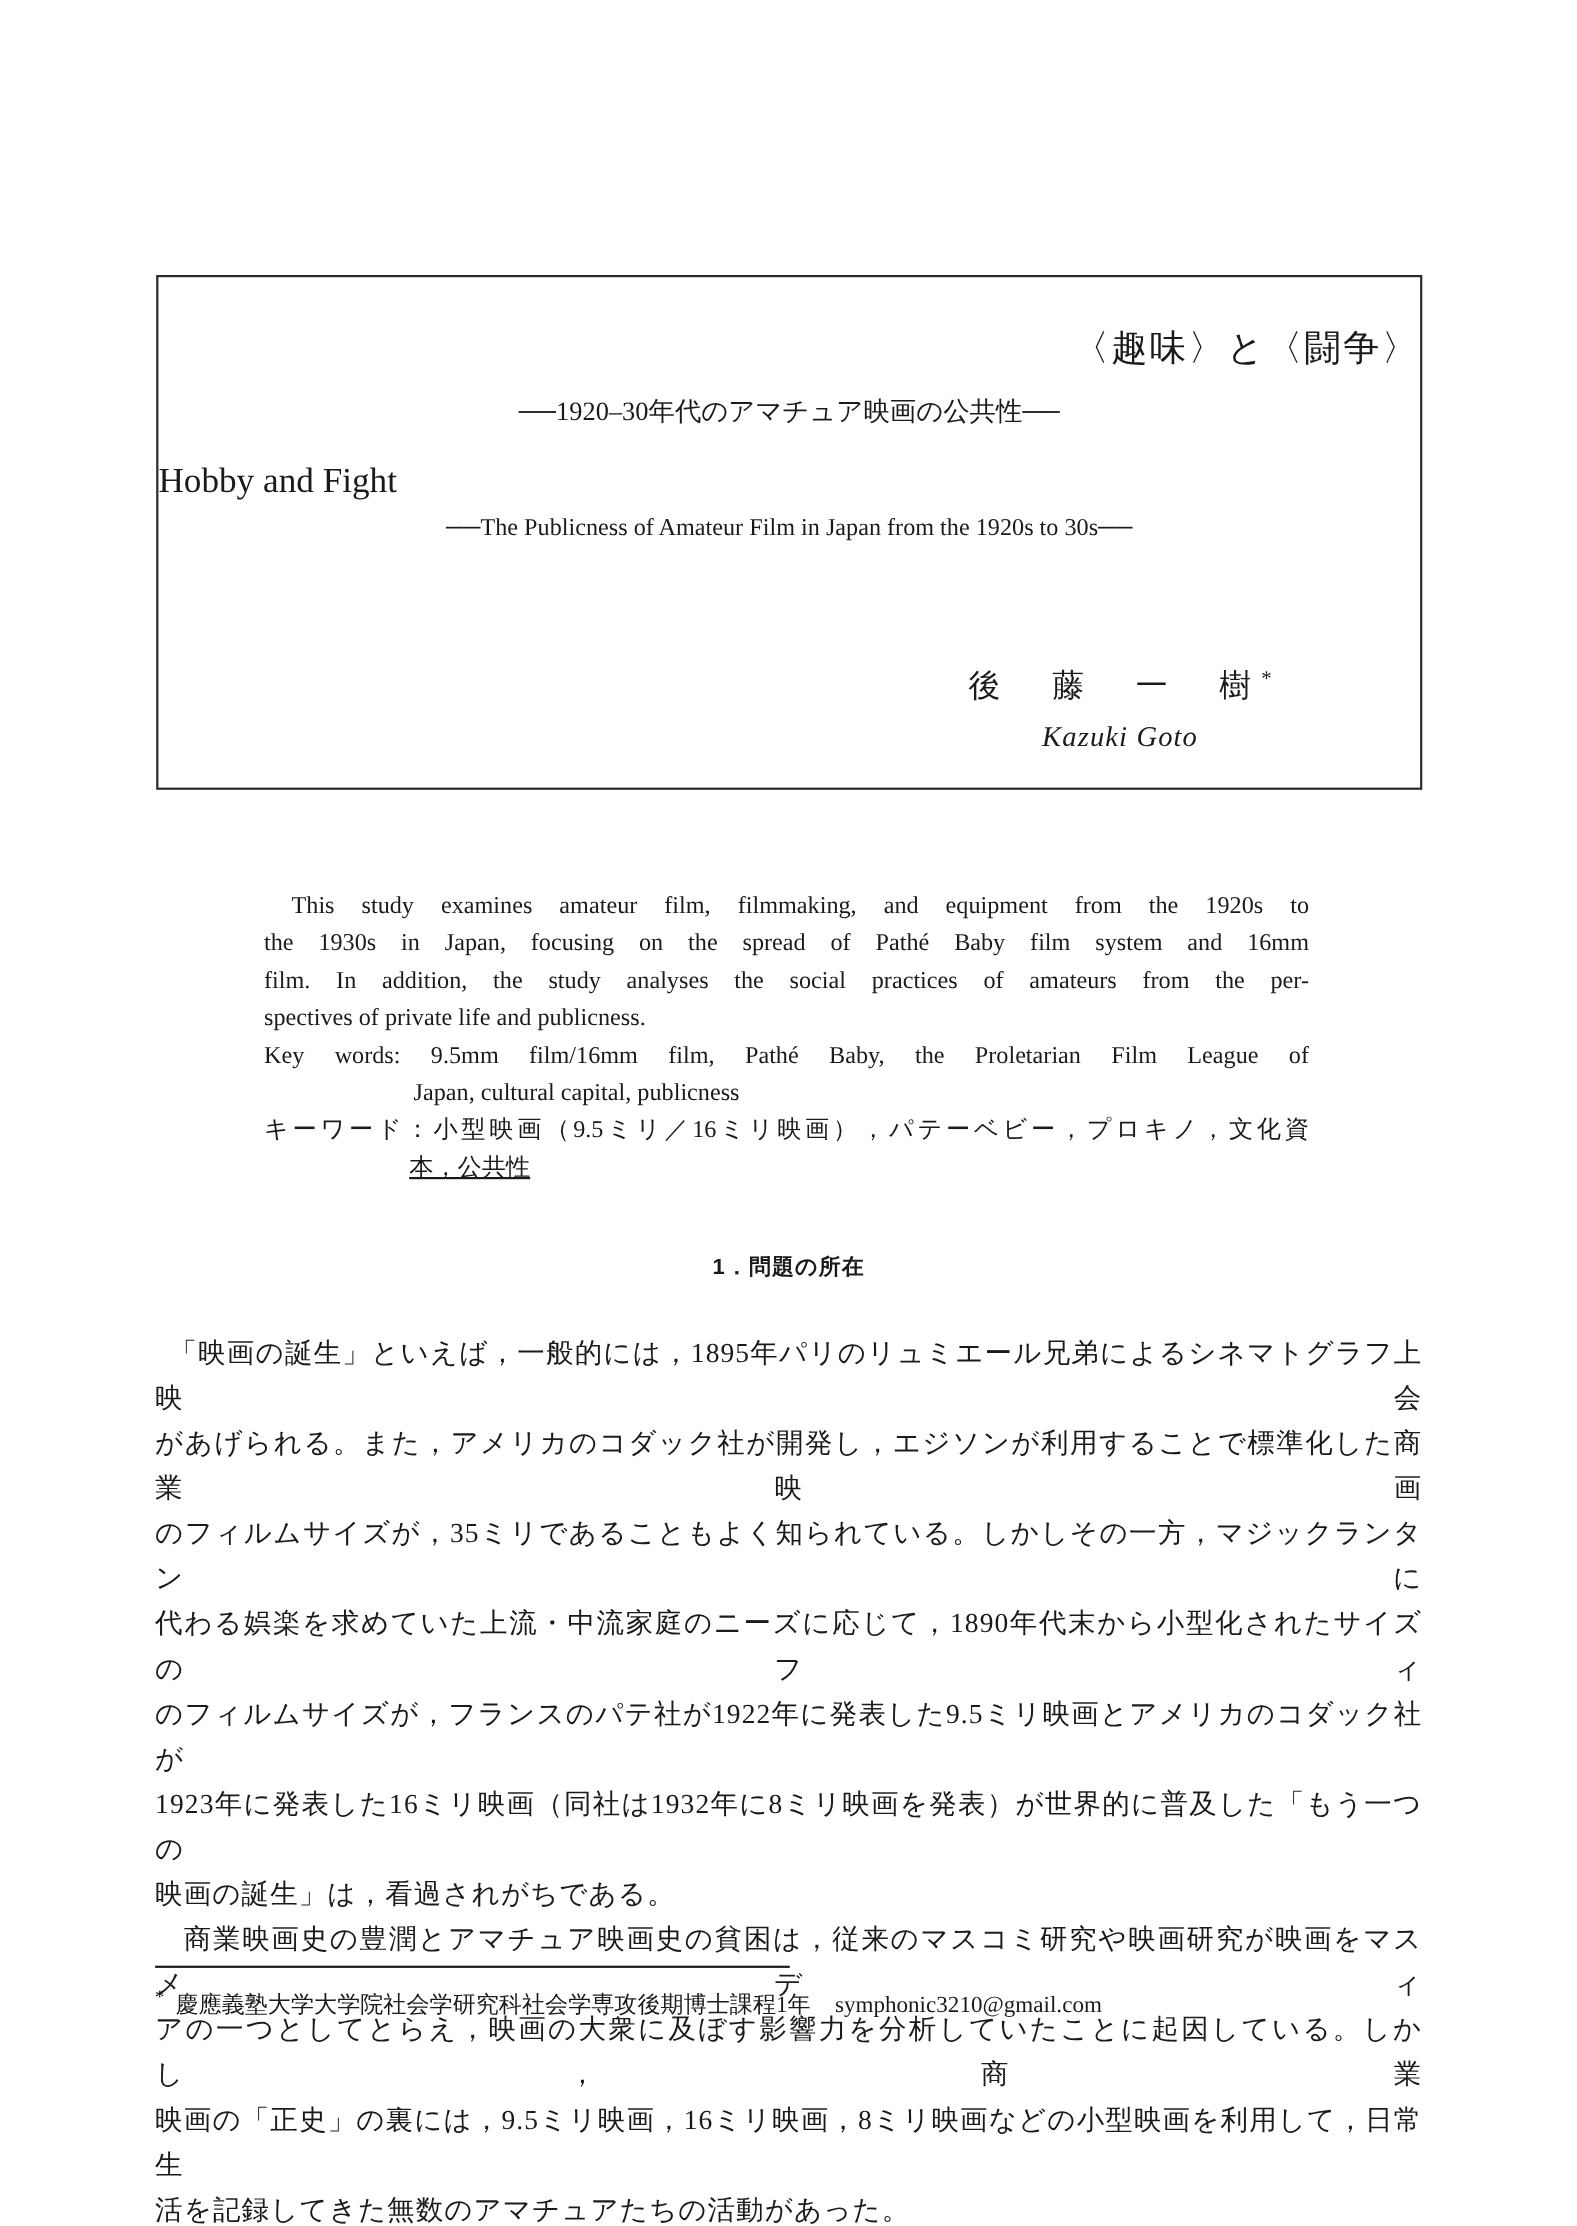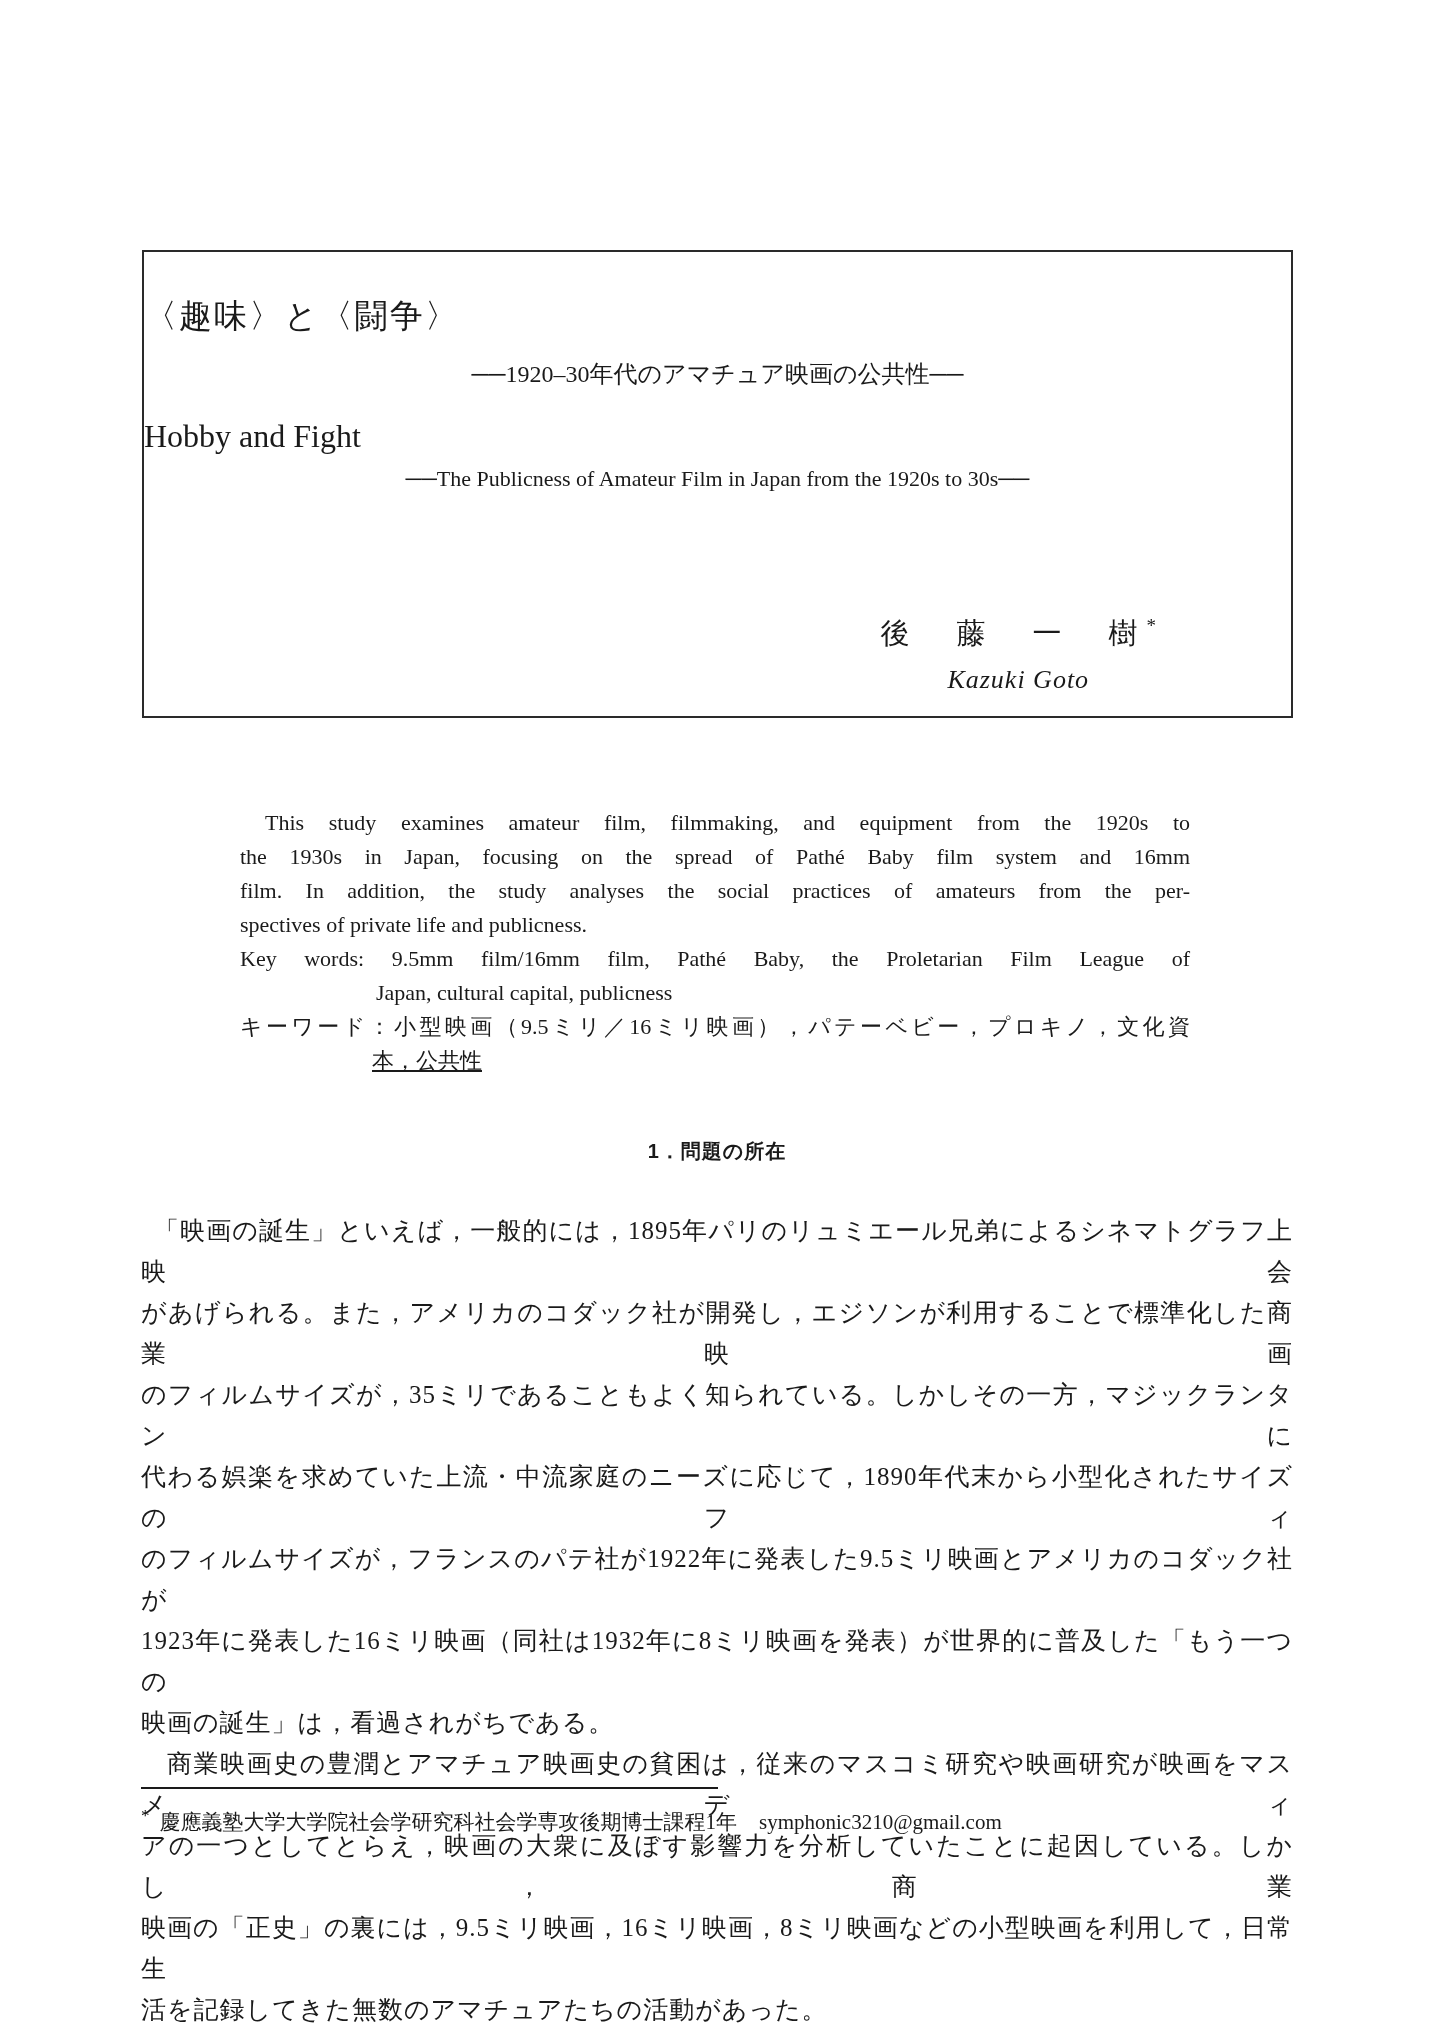--- a/index.html
+++ b/index.html
@@ -16,40 +16,40 @@
   
   .title-box {
     position: absolute;
     left: 142px; top: 250px;
     width: 1151px; height: 468px;
     border: 2px solid #2a2a2a;
     box-sizing: border-box;
   }
   .box-title-ja {
     position: absolute; top: 42px; left: 0; width: 100%;
-    text-align: left;
+    text-align: right;
     font-size: 33px; letter-spacing: 2px;
   }
   .box-subtitle-ja {
     position: absolute; top: 106px; left: 0; width: 100%;
     text-align: center;
     font-size: 24px;
   }
   .box-title-en {
     position: absolute; top: 166px; left: 0; width: 100%;
     text-align: left;
     font-size: 32px;
   }
   .box-subtitle-en {
     position: absolute; top: 214px; left: 0; width: 100%;
     text-align: center;
     font-size: 22px;
   }
   .author-block {
-    position: absolute; top: 362px; right: 135px;
+    position: absolute; top: 352px; right: 135px;
     text-align: right;
   }
   .author-ja {
     font-size: 29px;
     letter-spacing: 9px;
     white-space: pre;
   }
   .author-mark {
     font-size: 19px;
     vertical-align: super;

